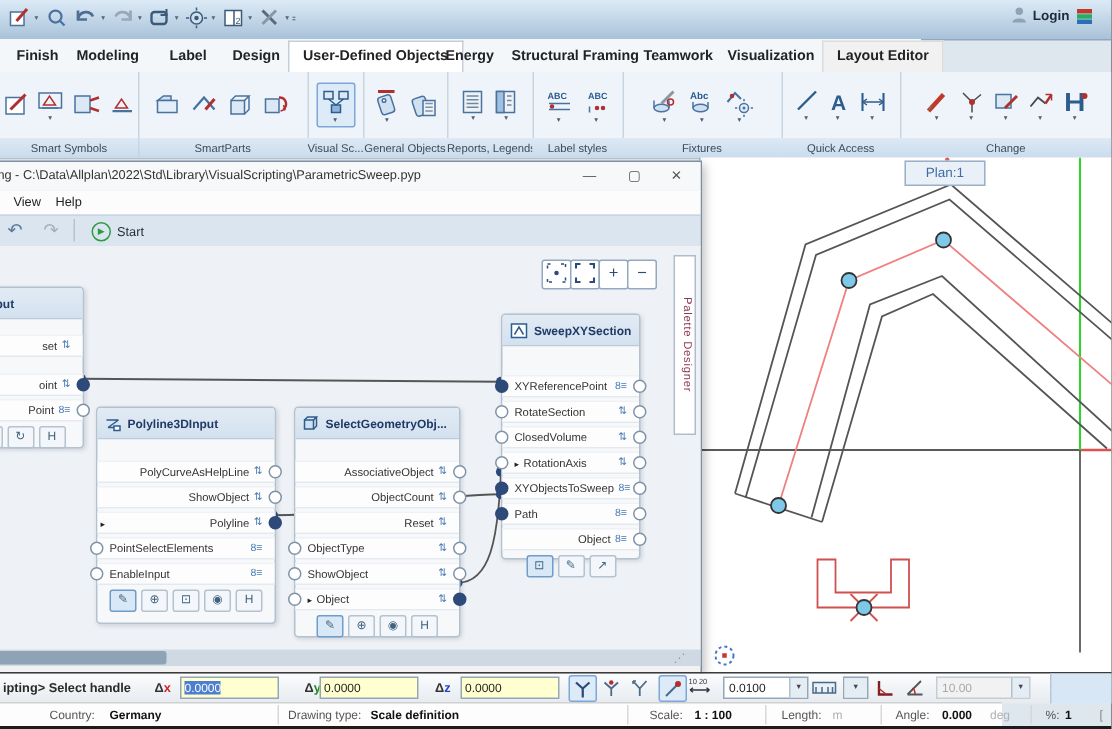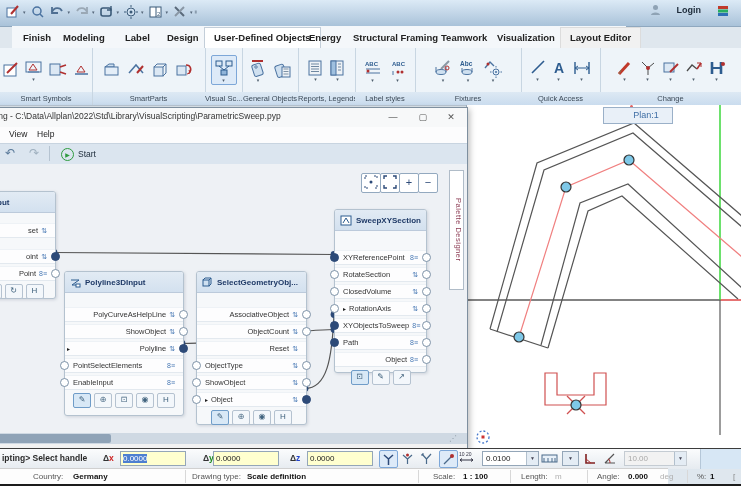--- a/index.html
+++ b/index.html
@@ -5,42 +5,42 @@
   html,body{margin:0;padding:0;background:#444;}
   #app{position:relative;width:741px;height:486px;overflow:hidden;background:#dfe7ee;
        font-family:"Liberation Sans",sans-serif;-webkit-font-smoothing:antialiased;}
   .abs{position:absolute;}
   
   #titlebar{left:0;top:0;width:741px;height:26px;background:linear-gradient(#dceaf6,#a9c2d9);
             border-bottom:1px solid #8fa8bf;}
   .qat{display:flex;align-items:center;gap:3px;position:absolute;left:4px;top:3px;}
   .qicon{width:17px;height:17px;display:flex;align-items:center;justify-content:center;}
   .qcaret{font-size:5px;color:#55677a;margin-left:-1px;}
-  #login-area{position:absolute;right:12px;top:4px;display:flex;align-items:center;gap:16px;}
+  #login-area{position:absolute;right:12px;top:4px;display:flex;align-items:center;gap:4px;}
   #login-area .txt{font-size:9px;color:#1d2b3a;font-weight:bold;}
   
-  #tabrow{left:12px;top:26px;width:614px;height:22px;background:#f4f7fa;border-bottom:1px solid #d4dde6;}
+  #tabrow{left:0;top:26px;width:614px;height:22px;background:#f4f7fa;border-bottom:1px solid #d4dde6;}
   .tab{position:absolute;top:2px;height:20px;line-height:20px;padding:0 9px;font-size:9.5px;
        font-weight:bold;color:#222;white-space:nowrap;}
   .tab.active{background:#fff;border:1px solid #c3ced9;border-bottom:none;top:1px;height:21px;}
   .tab.light{background:#f1f1f1;border:1px solid #dcdcdc;border-bottom:none;top:1px;height:21px;}
   
   #ribbon{left:0;top:48px;width:741px;height:57px;background:#eef4f9;border-bottom:1px solid #b9c7d4;}
   .rgroup{position:absolute;top:0;height:57px;border-right:1px solid #c8d6e2;display:flex;
           flex-direction:column;}
   .ricons{flex:1;display:flex;align-items:center;justify-content:center;gap:5px;}
   .rlabel{height:13px;background:linear-gradient(#dde9f4,#cadcee);font-size:7.5px;color:#3c4a58;
           text-align:center;line-height:13px;overflow:hidden;white-space:nowrap;}
   .ric{display:flex;flex-direction:column;align-items:center;}
   .ric .car{font-size:5px;color:#51606f;line-height:4px;}
   .rbtn-active{border:1px solid #7da7d8;background:#ddeaf8;border-radius:2px;padding:2px;}
   
   #drawing{left:466px;top:105px;width:275px;height:343px;background:#fff;border-left:1px solid #9fb0bf;}
   #plan-label{position:absolute;left:136px;top:2px;width:52px;height:15px;background:#e9f0f8;
-              border:1px solid #9ab0c8;color:#3f6ea5;font-size:9px;text-align:center;line-height:15px;padding-left:16px;}
+              border:1px solid #9ab0c8;color:#3f6ea5;font-size:9px;text-align:center;line-height:15px;}
   #plan-dot{position:absolute;left:163px;top:0px;width:3px;height:3px;border-radius:50%;background:#e06060;}
   
   #vswin{left:-10px;top:107px;width:476px;height:341px;background:#f2f2f2;border:1px solid #7e8f9f;
          box-shadow:2px 2px 6px rgba(0,0,0,.25);}
   #vs-titlebar{position:absolute;left:0;top:0;width:100%;height:19px;background:#f7f8f9;
                border-bottom:1px solid #e0e0e0;}
   #vs-title{position:absolute;left:3px;top:3px;font-size:8.5px;color:#333;white-space:nowrap;}
   .wctl{position:absolute;top:0;width:28px;height:18px;text-align:center;line-height:18px;
         font-size:9px;color:#555;}
   #vs-menubar{position:absolute;left:0;top:19px;width:100%;height:16px;background:#fcfcfd;}

